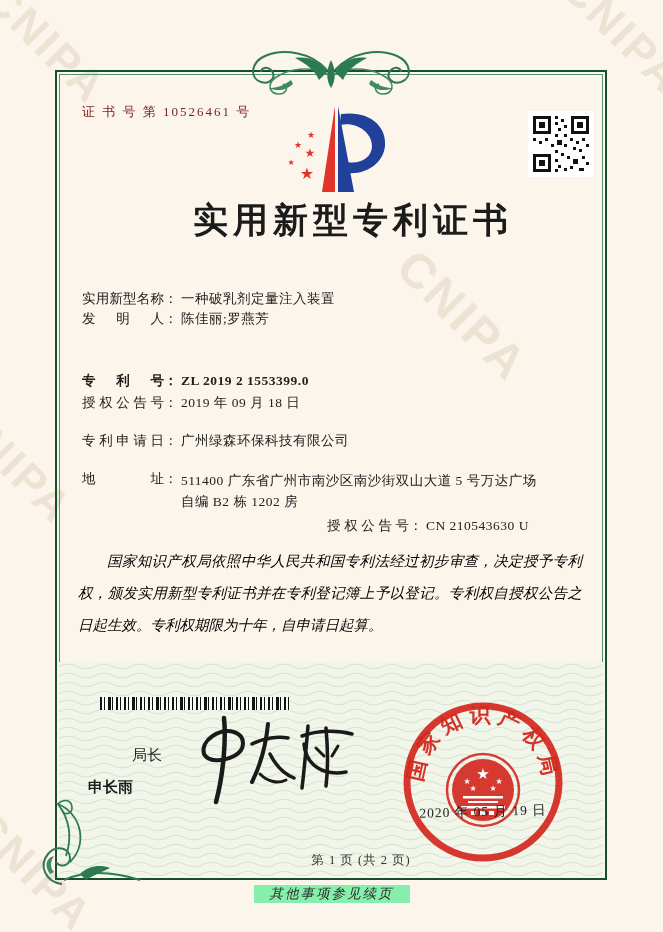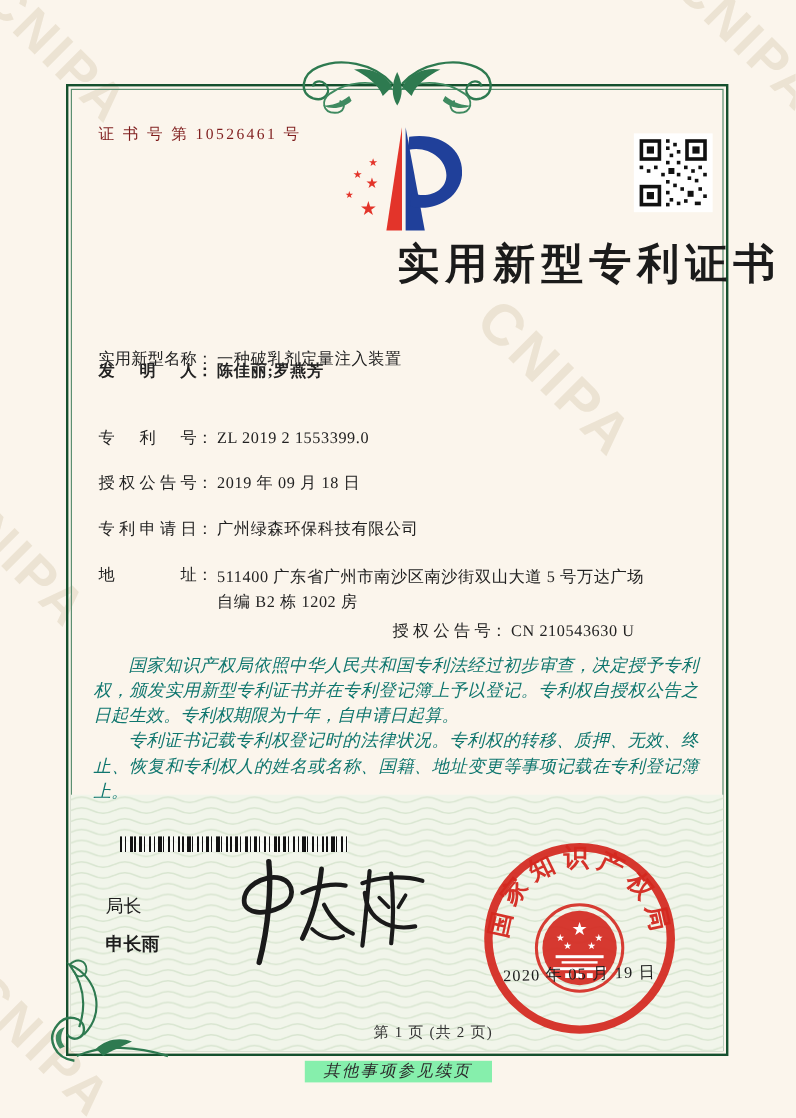--- a/index.html
+++ b/index.html
@@ -25,49 +25,49 @@
   }
   .waveband { position:absolute; left:59px; top:662px; width:544px; height:214px; z-index:1; }
   .ornament { position:absolute; z-index:3; }
   .cert-no {
     position:absolute; left:82px; top:103px; font-size:13px; letter-spacing:2px;
     color:#7f1d1d; z-index:2;
   }
   .logo { position:absolute; left:284px; top:104px; z-index:2; }
   .qr { position:absolute; left:528px; top:111px; z-index:2; }
   .title {
-    position:absolute; left:55px; top:197px; width:596px; text-align:right;
+    position:absolute; left:55px; top:197px; width:596px; text-align:center;
     font-size:35px; font-weight:600; letter-spacing:5px; color:#1b1b1b; z-index:2;
   }
   .fields { position:absolute; left:82px; top:280px; width:470px; font-size:13.5px; z-index:2; }
   .frow { position:absolute; left:0; white-space:nowrap; }
   .flabel {
     display:inline-block; width:82px; text-align:justify; text-align-last:justify;
     vertical-align:top;
   }
   .fvalue { letter-spacing:.5px; }
   .addr-val { display:inline-block; vertical-align:top; white-space:normal; width:372px; line-height:21px; letter-spacing:.5px; }
   .legal {
     position:absolute; left:78px; top:545px; width:504px; font-size:14.5px;
-    font-style:italic; line-height:21px; text-align:justify; color:#0f766e; z-index:2;
+    font-style:italic; line-height:32px; text-align:justify; color:#000000; z-index:2;
   }
   .legal p { text-indent:2em; }
   .barcode {
     position:absolute; left:100px; top:697px; width:190px; height:13px; z-index:3;
     background-color:rgba(255,255,255,.6);
     background-image:repeating-linear-gradient(90deg,
       #121212 0 2px, transparent 2px 4px,
       #121212 4px 5px, transparent 5px 8px,
       #121212 8px 11px, transparent 11px 12px,
       #121212 12px 13px, transparent 13px 16px,
       #121212 16px 18px, transparent 18px 20px,
       #121212 20px 21px, transparent 21px 24px);
   }
   .director { position:absolute; left:88px; z-index:3; font-family:"Liberation Sans","DejaVu Sans",sans-serif; font-size:15px; font-weight:500; color:#1d1d1d; }
-  .director-title { top:746px; }
+  .director-title { top:746px;margin-left:44px; }
   .director-name { top:778px;font-weight:bold; }
   .signature { position:absolute; left:190px; top:714px; z-index:3; }
   .seal { position:absolute; left:397px; top:696px; z-index:3; }
   .seal-date {
     position:absolute; left:397px; top:803px; width:172px; text-align:center;
     font-size:13.5px; color:#1d1d1d; letter-spacing:1px; z-index:4; transform:rotate(-1.5deg);
   }
   .page-info {
     position:absolute; left:55px; top:852px; width:612px; text-align:center;
     font-size:12.5px; color:#333; z-index:3; letter-spacing:1px;
@@ -192,25 +192,25 @@
   </svg>
 </div>
 
 <div class="title">实用新型专利证书</div>
 
 <div class="fields">
   <div class="frow" style="top:10px;">
     <span class="flabel">实用新型名称</span><span>：</span>
     <span class="fvalue">一种破乳剂定量注入装置</span>
   </div>
-  <div class="frow" style="top:20px;font-weight:bold;">
+  <div class="frow" style="top:30px;">
     <span class="flabel">发明人</span><span>：</span>
     <span class="fvalue">陈佳丽;罗燕芳</span>
   </div>
-  <div class="frow" style="top:76px;">
+  <div class="frow" style="top:92px;font-weight:bold;">
     <span class="flabel">专利号</span><span>：</span>
     <span class="fvalue">ZL 2019 2 1553399.0</span>
   </div>
   <div class="frow" style="top:114px;">
     <span class="flabel">授权公告号</span><span>：</span>
     <span class="fvalue">2019 年 09 月 18 日</span>
   </div>
   <div class="frow" style="top:152px;">
     <span class="flabel">专利申请日</span><span>：</span>
     <span class="fvalue">广州绿森环保科技有限公司</span>
@@ -223,21 +223,20 @@
   <div class="frow" style="top:237px;">
     <span style="position:absolute; left:245px; top:0; white-space:nowrap;">
       <span class="flabel">授权公告号</span><span>：</span>
       <span class="fvalue">CN 210543630 U</span>
     </span>
   </div>
 </div>
 
 <div class="legal">
   <p>国家知识产权局依照中华人民共和国专利法经过初步审查，决定授予专利权，颁发实用新型专利证书并在专利登记簿上予以登记。专利权自授权公告之日起生效。专利权期限为十年，自申请日起算。</p>
-  <p>专利证书记载专利权登记时的法律状况。专利权的转移、质押、无效、终止、恢复和专利权人的姓名或名称、国籍、地址变更等事项记载在专利登记簿上。</p>
 </div>
 
 <div class="barcode"></div>
 
 <div class="director director-title">局长</div>
 <div class="director director-name">申长雨</div>
 
 <div class="signature">
   <svg width="170" height="95" viewBox="0 0 170 95" fill="none" stroke="#1a1a1a" stroke-linecap="round" stroke-linejoin="round">
     <path d="M14,40 C10,26 30,14 44,18 C56,22 56,36 44,42 C32,48 18,48 14,40" stroke-width="4"></path>

